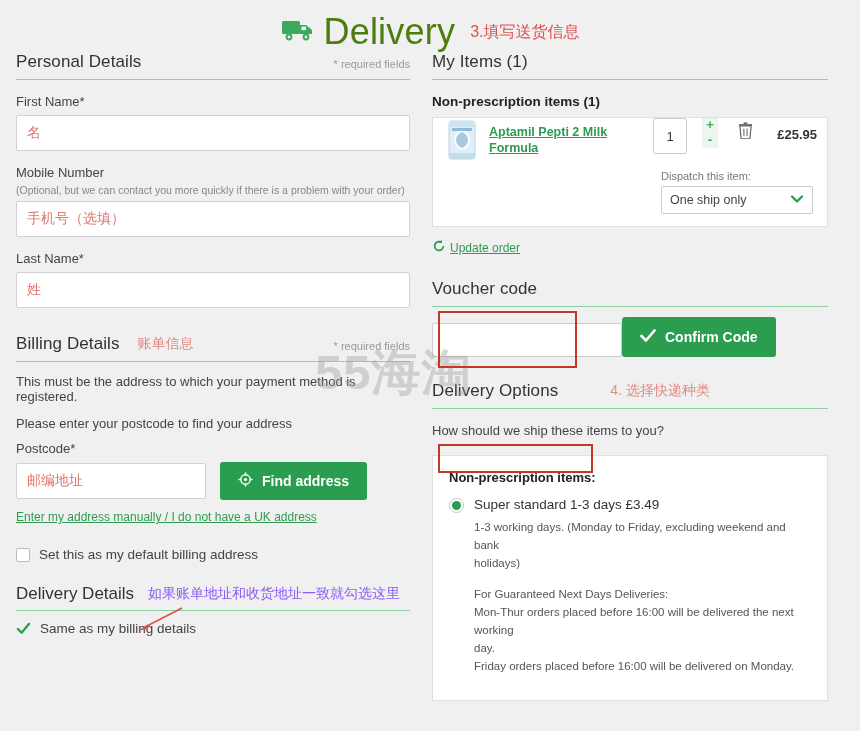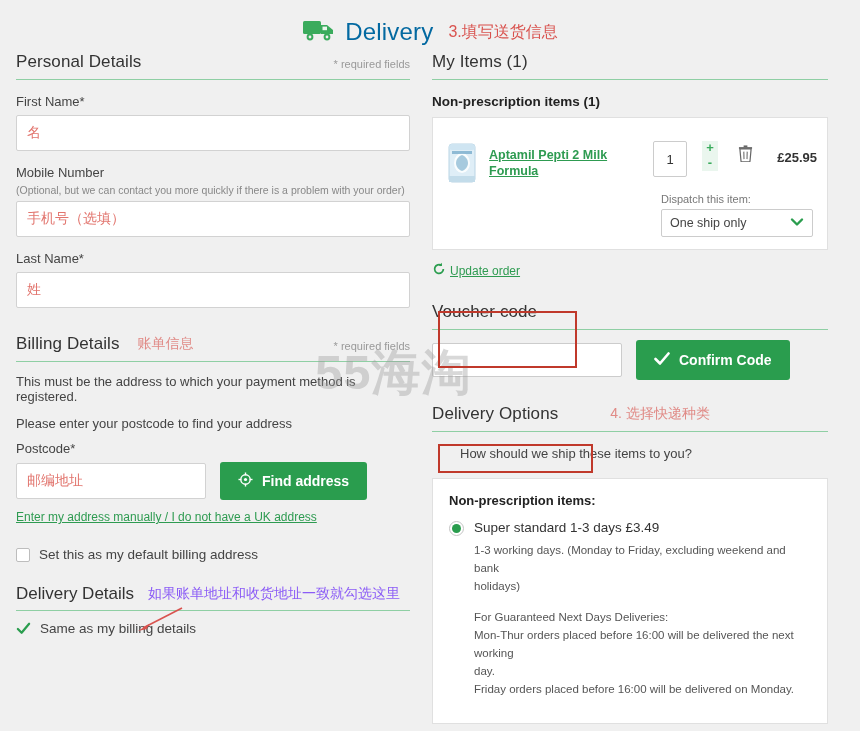--- a/index.html
+++ b/index.html
@@ -22,21 +22,21 @@
     pointer-events:none; white-space:nowrap;
   }
 
   
   .page-header{
     display:flex; align-items:center; justify-content:center;
     gap:9px; padding-top:12px; height:52px;
   }
   .truck-icon{ display:block; }
   .page-title{
-    font-size:24px; color:#0369a1; font-weight:400; letter-spacing:.2px;
+    font-size:36px; color:#4d7c0f; font-weight:400; letter-spacing:.2px;
   }
   .title-note{
     font-size:16px; color:#d9534f; margin-left:6px; font-weight:400;
   }
 
   
   .columns{ display:flex; padding:0 16px; gap:22px; }
   .col-left{ width:394px; }
   .col-right{ width:396px; }
 
@@ -105,21 +105,21 @@
     white-space:nowrap;
   }
   .arrow-svg{ position:absolute; left:118px; top:22px; }
 
   
   .sub-head{
     font-size:13.5px; font-weight:700; color:#222; margin:14px 0 8px;
   }
   .item-card{
     background:#fff; border:1px solid #e0e0e0;
-    padding:23px 10px 12px 12px;
+    padding:0 10px 12px 12px;
   }
   .item-row{ display:flex; align-items:flex-start; gap:10px; }
   .thumb{ width:34px; height:44px; flex:none; }
   .item-name{
     flex:1; font-size:12.5px; color:#2e9b51; font-weight:700;
     text-decoration:underline; cursor:pointer; padding-top:6px;
     line-height:1.3;
   }
   .qty-box{
     width:34px; height:36px; border:1px solid #ccc; background:#fff;
@@ -153,23 +153,23 @@
     display:flex; align-items:center; gap:4px; margin-top:12px;
   }
   .update-link{
     font-size:12px; color:#2e9b51; text-decoration:underline; cursor:pointer;
   }
 
   .voucher-input{
     width:190px; height:34px; background:#fff; border:1px solid #ccc;
     border-radius:2px;
   }
-  .voucher-row{ display:flex; align-items:center; gap:14px; margin-top:10px; }
-
-  .ship-q{ font-size:13px; color:#444; margin-top:14px;margin-left:28px; }
+  .voucher-row{ display:flex; align-items:flex-end; margin-top:10px; }
+
+  .ship-q{ font-size:13px; color:#444; margin-top:14px; }
 
   .options-card{
     background:#fff; border:1px solid #e0e0e0;
     margin-top:17px; padding:14px 16px 10px;
   }
   .opt-title{ font-size:13px; font-weight:700; color:#222; margin-bottom:12px; }
   .opt-row{ display:flex; align-items:flex-start; gap:10px; }
   .radio{
     width:15px; height:15px; border-radius:50%;
     border:1px solid #c4c4c4; background:#fff; flex:none;

